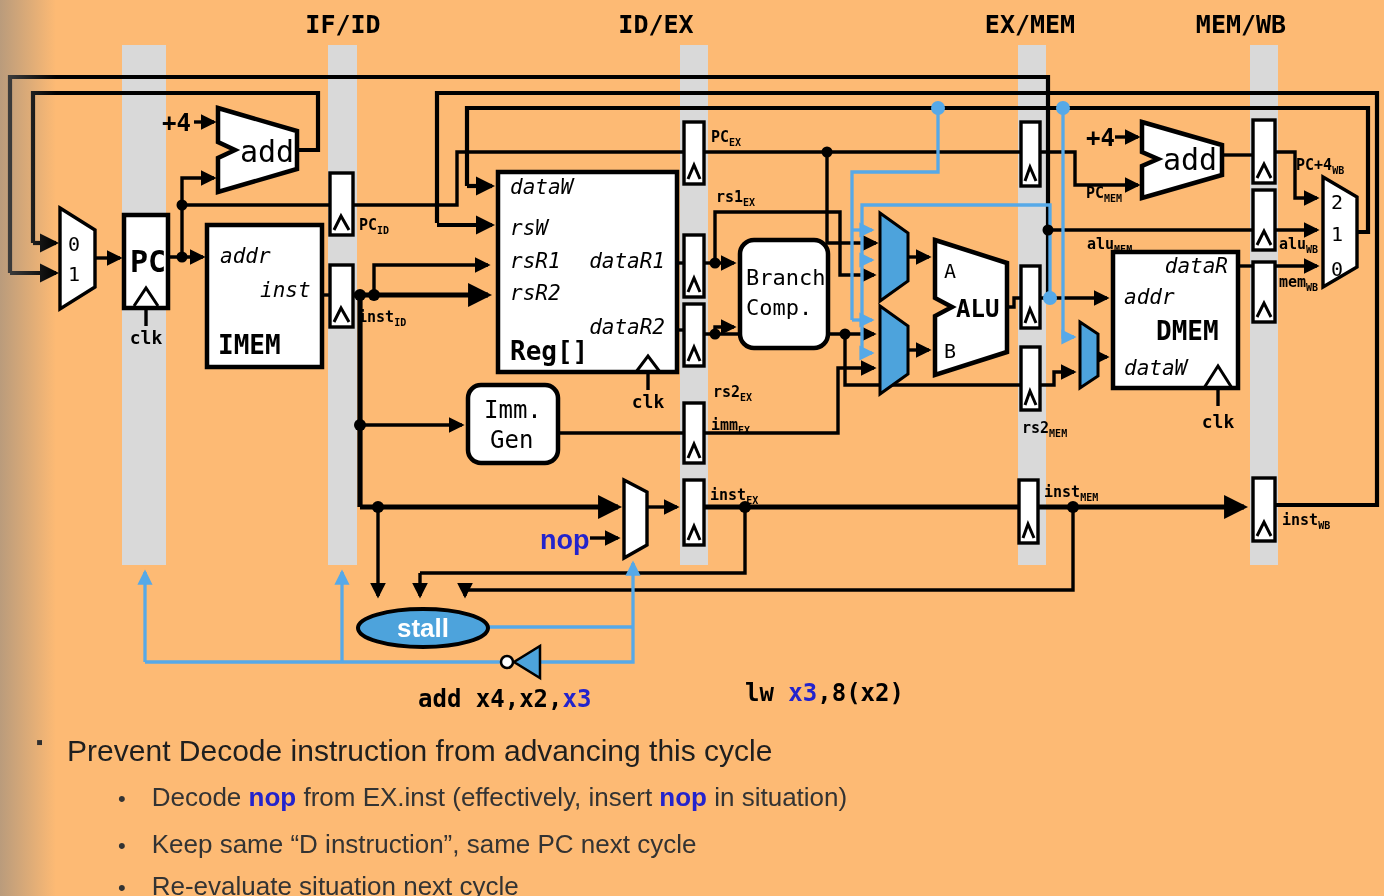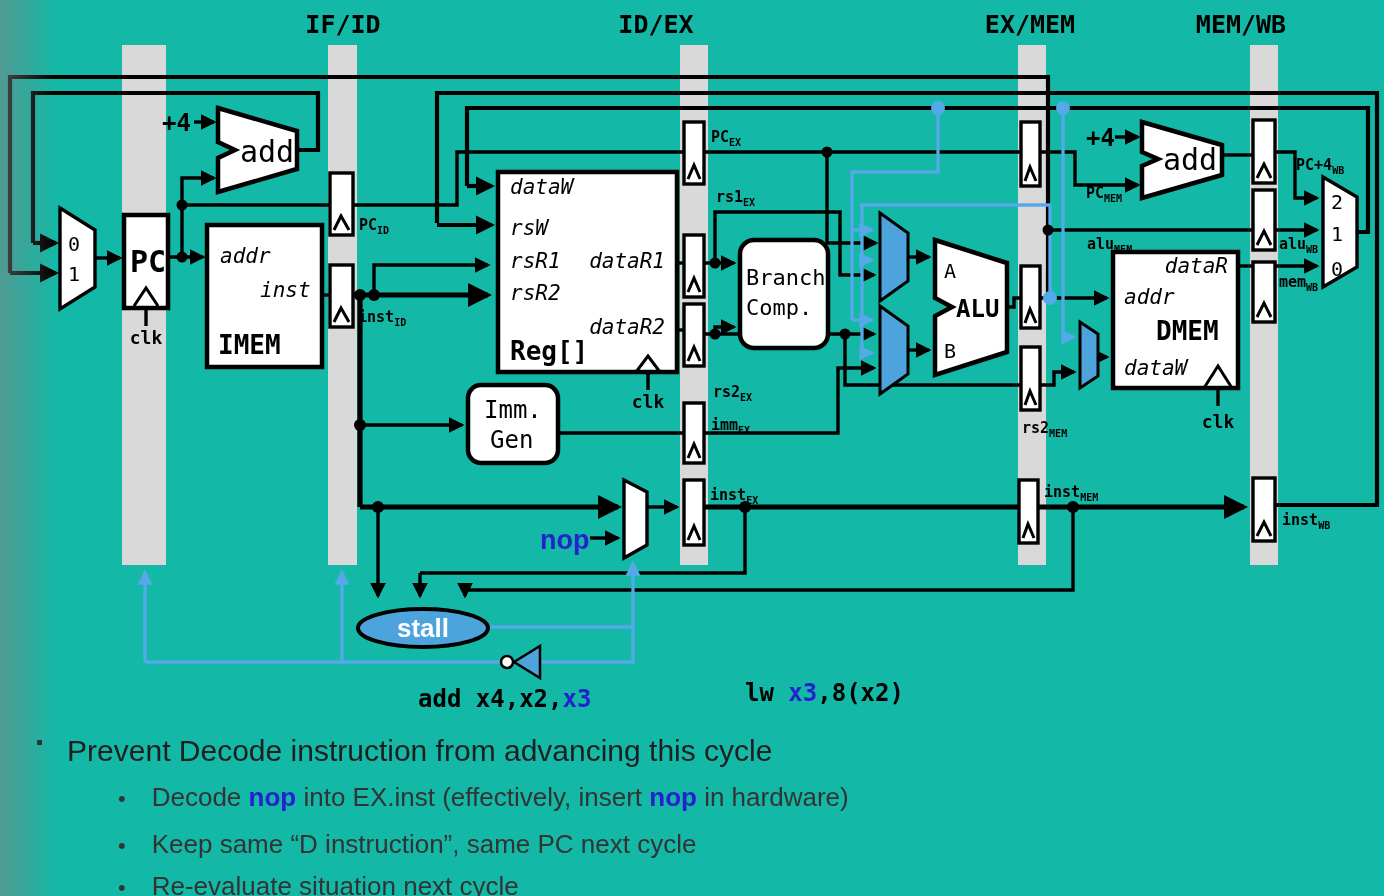--- a/index.html
+++ b/index.html
@@ -1,20 +1,20 @@
 <!DOCTYPE html>
 <html style="--light-blue: #56a9e8; --fill-blue: #4da3dc; --text-blue: #2323cc; --bar-gray: #d9d9d9;"><head>
 <meta charset="utf-8">
 <style>
   :root{
     --light-blue:#56a9e8; --fill-blue:#4da3dc; --text-blue:#2323cc;
     --bar-gray:#d9d9d9; --ink:#000;
   }
   html,body{margin:0;padding:0;background:#fff;width:1384px;height:896px;overflow:hidden;}
-  #stage{position:relative;width:1384px;height:896px;background:#14b8a6;font-family:"DejaVu Sans Mono",monospace;}
+  #stage{position:relative;width:1384px;height:896px;background:#fdba74;font-family:"DejaVu Sans Mono",monospace;}
   #gradient-strip{position:absolute;left:0;top:0;width:56px;height:896px;
     background:linear-gradient(to right, rgba(130,130,130,.55), rgba(255,255,255,0));pointer-events:none;}
   svg{position:absolute;left:0;top:0;}
   .bar{fill:var(--bar-gray);}
   .w{stroke:#000;stroke-width:3.4;fill:none;}
   .w4{stroke:#000;stroke-width:4.2;fill:none;}
   .w5{stroke:#000;stroke-width:5.2;fill:none;}
   .bw{stroke:var(--light-blue);stroke-width:3.3;fill:none;}
   .blk{fill:#fff;stroke:#000;stroke-width:4.5;}
   .reg{fill:#fff;stroke:#000;stroke-width:3.4;}
@@ -323,21 +323,21 @@
   </g>
 </svg>
 
 <div class="bullets">
   <div class="b-main">
     <span class="sq">▪</span>
     <span>Prevent Decode instruction from advancing this cycle</span>
   </div>
   <div class="b-sub b1">
     <span class="dt">•</span>
-    <span><span>Decode </span><span class="nop-inline">nop</span><span> into EX.inst (effectively, insert </span><span class="nop-inline">nop</span><span> in hardware)</span></span>
+    <span><span>Decode </span><span class="nop-inline">nop</span><span> from EX.inst (effectively, insert </span><span class="nop-inline">nop</span><span> in situation)</span></span>
   </div>
   <div class="b-sub b2">
     <span class="dt">•</span>
     <span>Keep same “D instruction”, same PC next cycle</span>
   </div>
   <div class="b-sub b3">
     <span class="dt">•</span>
     <span>Re-evaluate situation next cycle</span>
   </div>
 </div>

